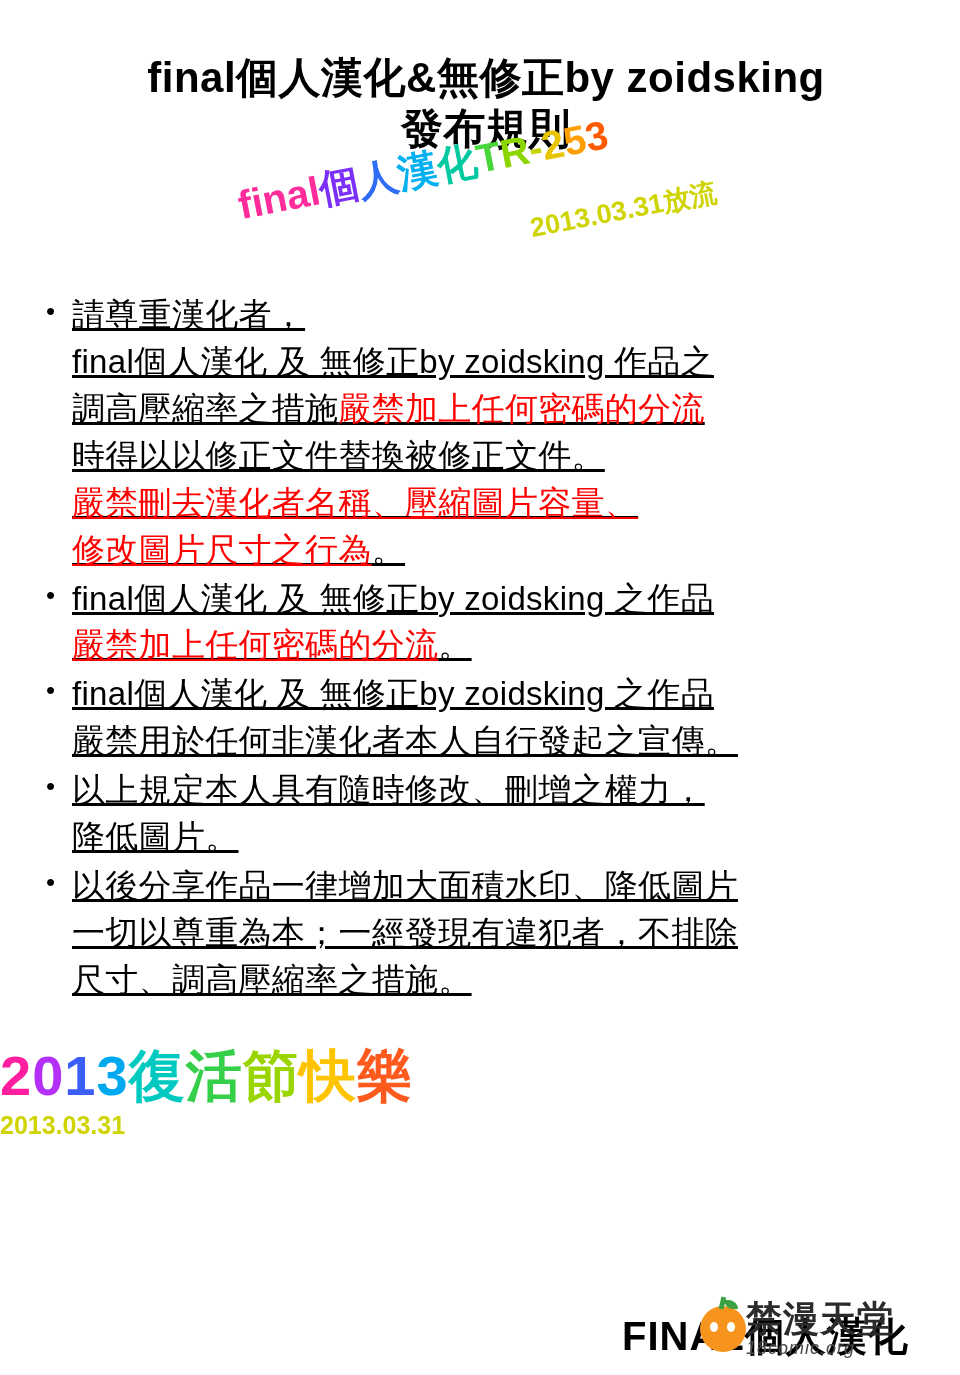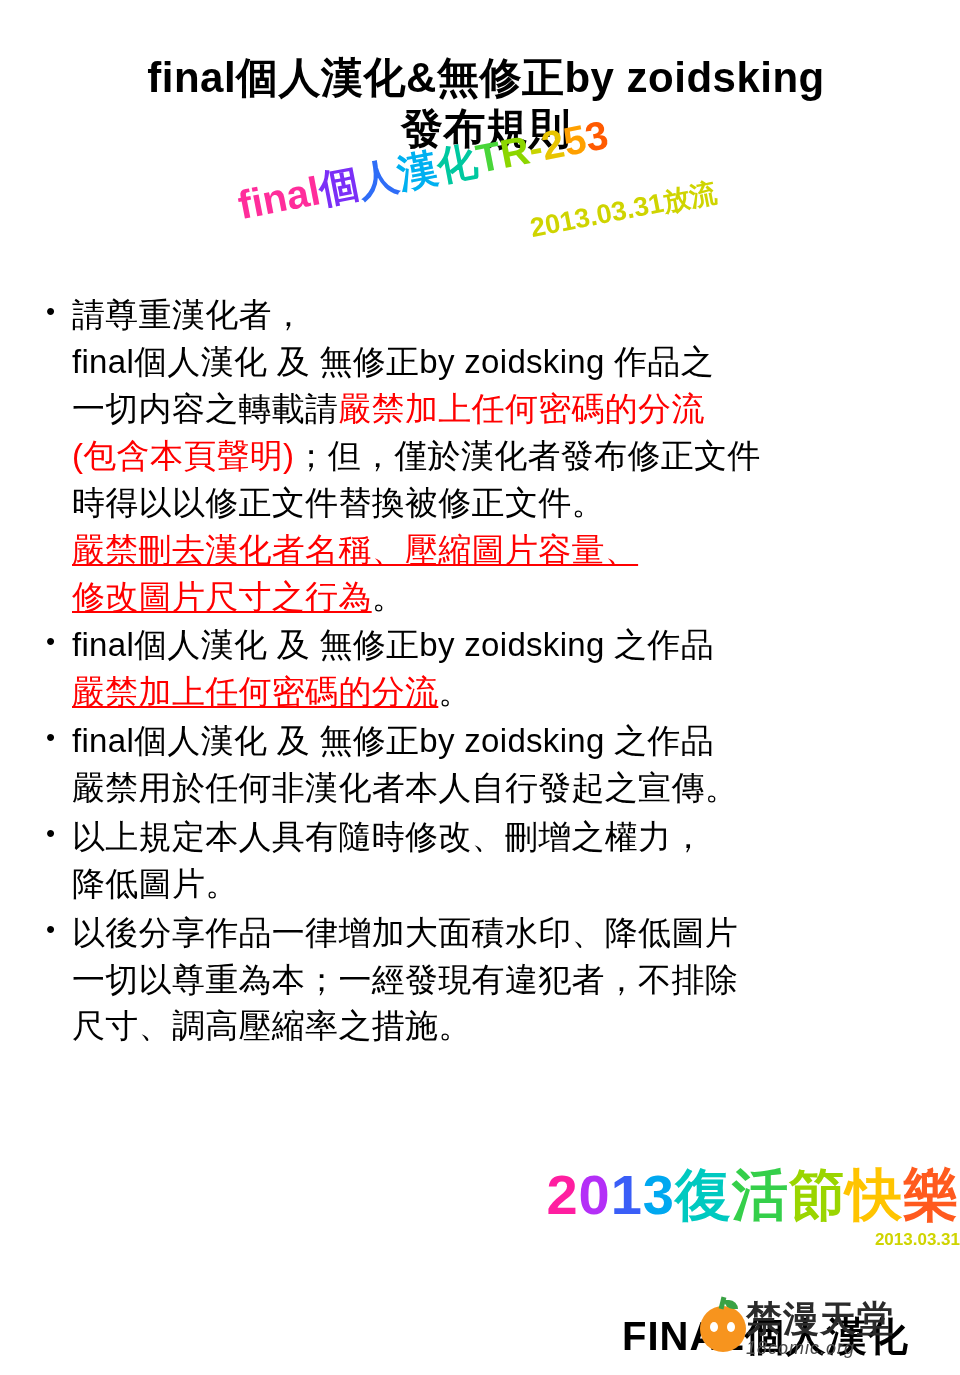--- a/index.html
+++ b/index.html
@@ -74,38 +74,38 @@
   }
   .rule::before {
     content: "\2022";
     position: absolute;
     left: 2px;
     top: -1px;
     font-size: 26px;
     line-height: 1.55;
     color: #000;
   }
-  .ln { display: block; white-space: nowrap; }
+  .ln { display: block; white-space: nowrap; text-decoration: underline; }
   .red { color: #ff0000; }
   .red-u { color: #ff0000; text-decoration: underline; text-decoration-thickness: 2px; text-underline-offset: 3px; }
 
   
   .greeting {
-    text-align: right;
-    margin-top: 108px;
+    text-align: left;
+    margin-top: 36px;
   }
   .greeting-main {
     font-size: 56px;
     font-weight: 700;
     white-space: nowrap;
     letter-spacing: 1px;
   }
   .greeting-main span { display: inline-block; }
   .greeting-date {
-    font-size: 17px;
+    font-size: 25px;
     font-weight: 700;
     color: #cfd400;
     margin-top: -4px;
   }
 
   
   .bottom-bar {
     position: absolute;
     left: 0;
     bottom: 6px;
@@ -195,22 +195,21 @@
 
 <div class="banner">
   <div class="banner-main" id="banner-main"><span style="color: rgb(255, 45, 155);">f</span><span style="color: rgb(255, 45, 155);">i</span><span style="color: rgb(255, 45, 155);">n</span><span style="color: rgb(255, 45, 155);">a</span><span style="color: rgb(255, 45, 155);">l</span><span style="color: rgb(123, 47, 247);">個</span><span style="color: rgb(47, 109, 247);">人</span><span style="color: rgb(0, 176, 240);">漢</span><span style="color: rgb(0, 200, 160);">化</span><span style="color: rgb(73, 214, 58);">T</span><span style="color: rgb(140, 214, 0);">R</span><span style="color: rgb(200, 212, 0);">-</span><span style="color: rgb(232, 196, 0);">2</span><span style="color: rgb(255, 160, 0);">5</span><span style="color: rgb(255, 90, 0);">3</span></div>
   <div class="banner-sub">2013.03.31放流</div>
 </div>
 
 <div class="rules" id="rules-list">
     <div class="rule">
       <div class="ln"><span>請尊重漢化者，</span></div>
       <div class="ln"><span>final個人漢化 及 無修正by zoidsking 作品之</span></div>
-      <div class="ln"><span>一切内容之轉載請</span><span class="red">嚴禁加上任何密碼的分流</span></div>
-      <div class="ln"><span class="red">(包含本頁聲明)</span><span>；但，僅於漢化者發布修正文件</span></div>
+      <div class="ln"><span>調高壓縮率之措施</span><span class="red">嚴禁加上任何密碼的分流</span></div>
       <div class="ln"><span>時得以以修正文件替換被修正文件。</span></div>
       <div class="ln"><span class="red-u">嚴禁刪去漢化者名稱、壓縮圖片容量、</span></div>
       <div class="ln"><span class="red-u">修改圖片尺寸之行為</span><span>。</span></div>
     </div>
     <div class="rule">
       <div class="ln"><span>final個人漢化 及 無修正by zoidsking 之作品</span></div>
       <div class="ln"><span class="red-u">嚴禁加上任何密碼的分流</span><span>。</span></div>
     </div>
     <div class="rule">
       <div class="ln"><span>final個人漢化 及 無修正by zoidsking 之作品</span></div>

